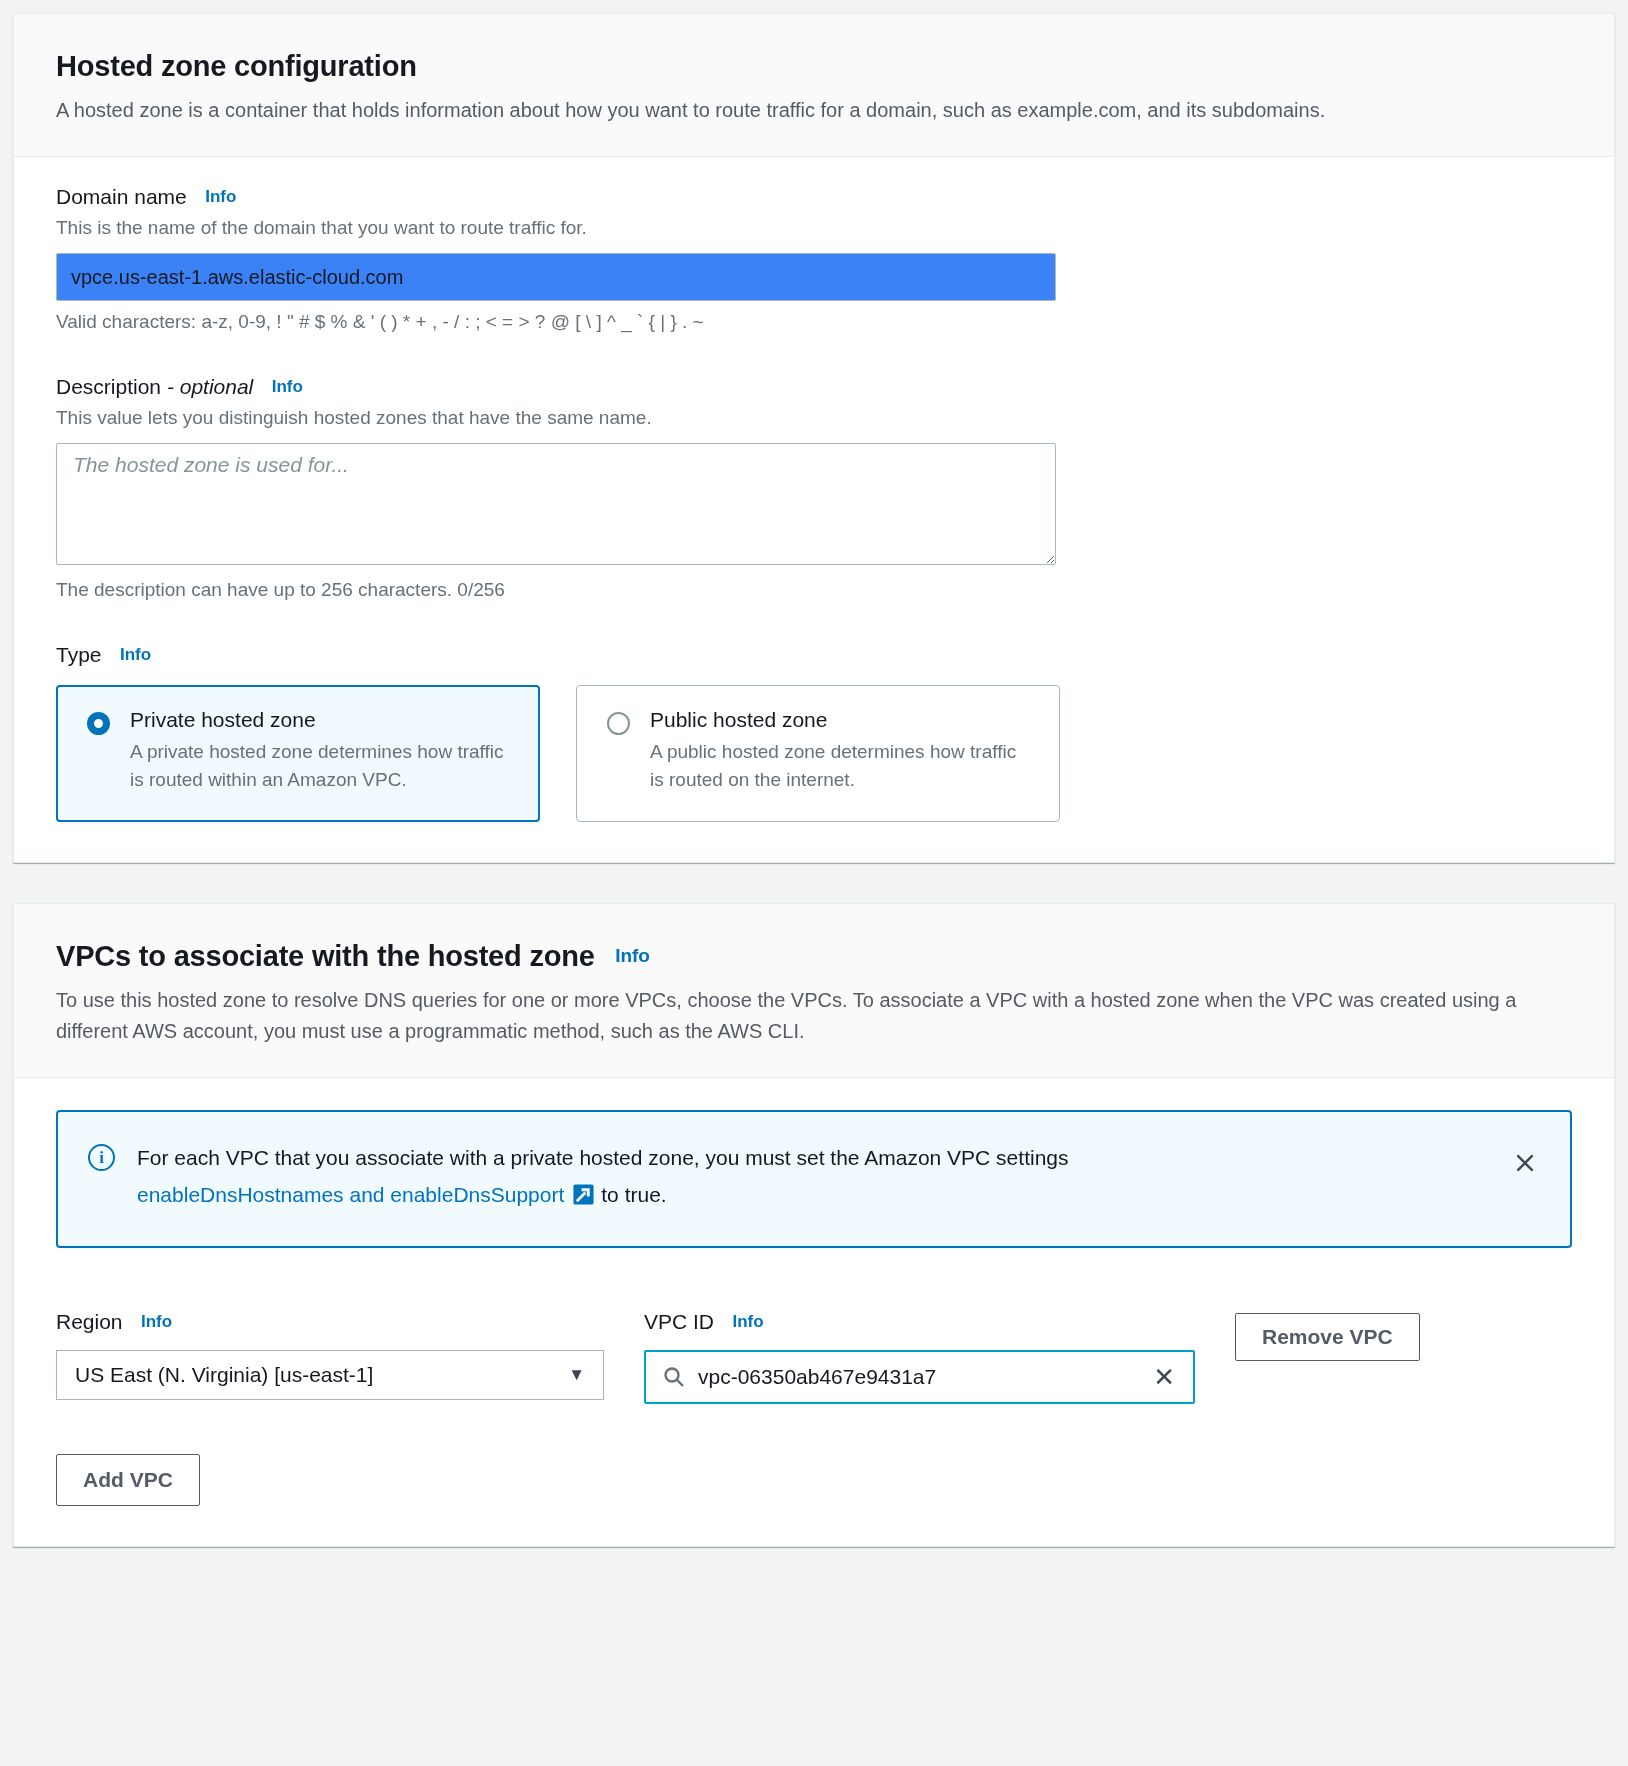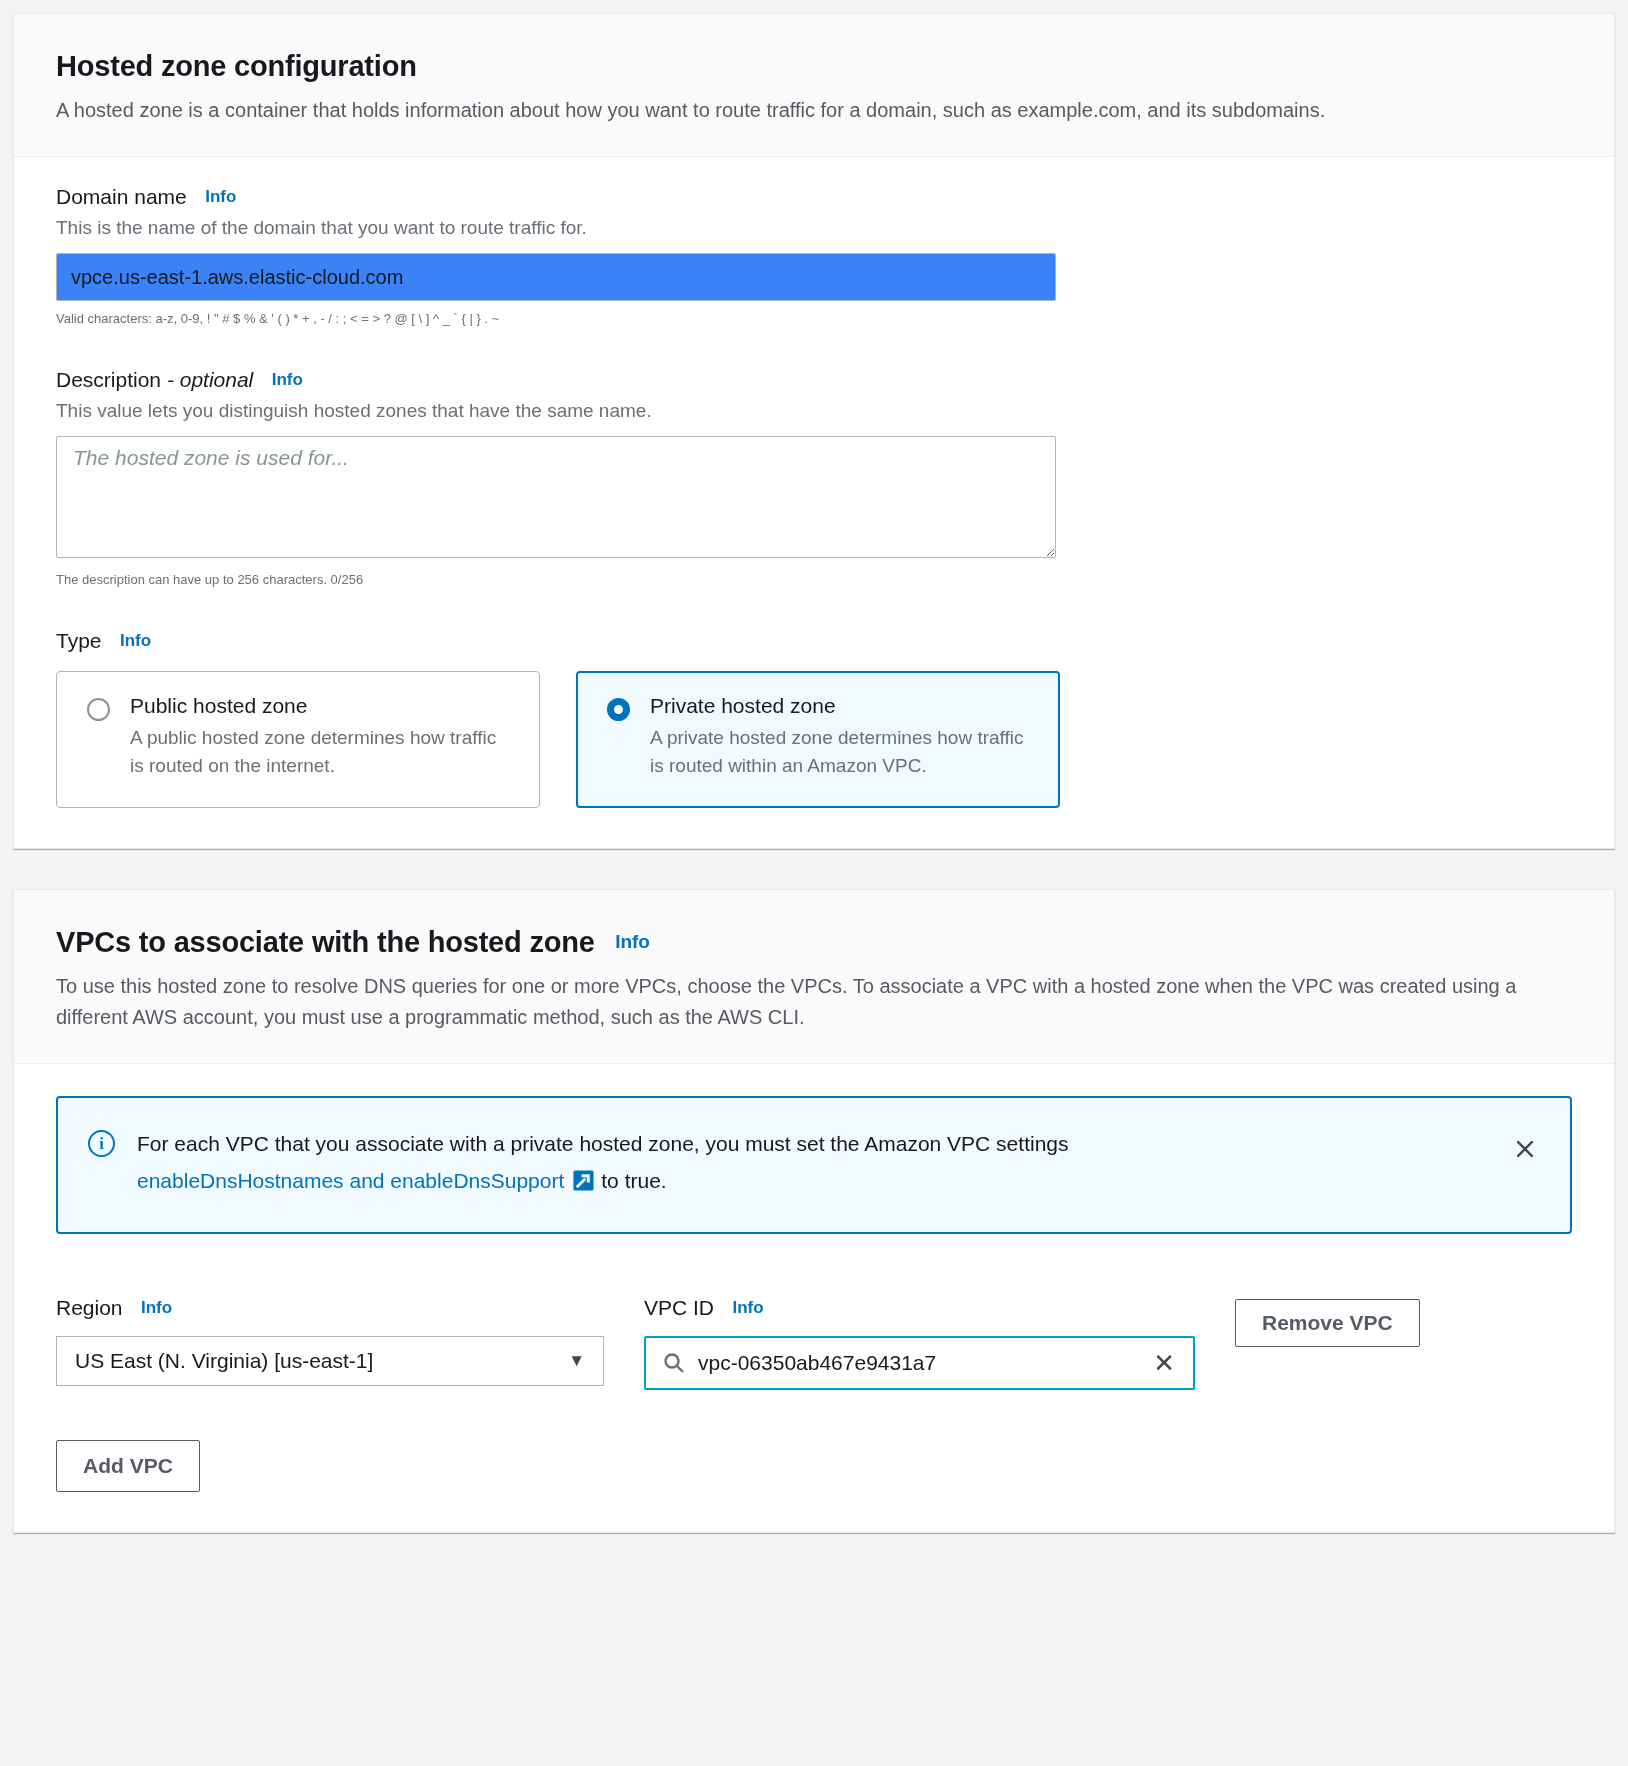--- a/index.html
+++ b/index.html
@@ -58,21 +58,21 @@
   }
   .field-label .optional { font-style: italic; }
   .label-row { margin-bottom: 8px; }
   .label-row .info-link { margin-left: 14px; }
   .field-hint {
     font-size: 19px;
     color: #687078;
     margin-bottom: 14px;
   }
   .field-constraint {
-    font-size: 13px;
+    font-size: 19px;
     color: #687078;
     margin-top: 10px;
   }
 
   .text-input {
     width: 1000px;
     height: 48px;
     border: 1px solid #aab7b8;
     border-radius: 2px;
     padding: 0 14px;
@@ -252,32 +252,32 @@
       <div class="field-constraint">The description can have up to 256 characters. 0/256</div>
     </div>
 
     <div class="field-group" style="margin-bottom:0;">
       <div class="label-row">
         <span class="field-label">Type</span>
         <a class="info-link">Info</a>
       </div>
 
       <div class="radio-cards">
+        <div class="radio-card selected">
+          <span class="radio-control"></span>
+          <span>
+            <div class="radio-title">Private hosted zone</div>
+            <div class="radio-desc">A private hosted zone determines how traffic is routed within an Amazon VPC.</div>
+          </span>
+        </div>
         <div class="radio-card">
           <span class="radio-control"></span>
           <span>
             <div class="radio-title">Public hosted zone</div>
             <div class="radio-desc">A public hosted zone determines how traffic is routed on the internet.</div>
-          </span>
-        </div>
-        <div class="radio-card selected">
-          <span class="radio-control"></span>
-          <span>
-            <div class="radio-title">Private hosted zone</div>
-            <div class="radio-desc">A private hosted zone determines how traffic is routed within an Amazon VPC.</div>
           </span>
         </div>
       </div>
     </div>
 
   </div>
 </section>
 
 <section class="card card-2">
   <div class="card-header">

